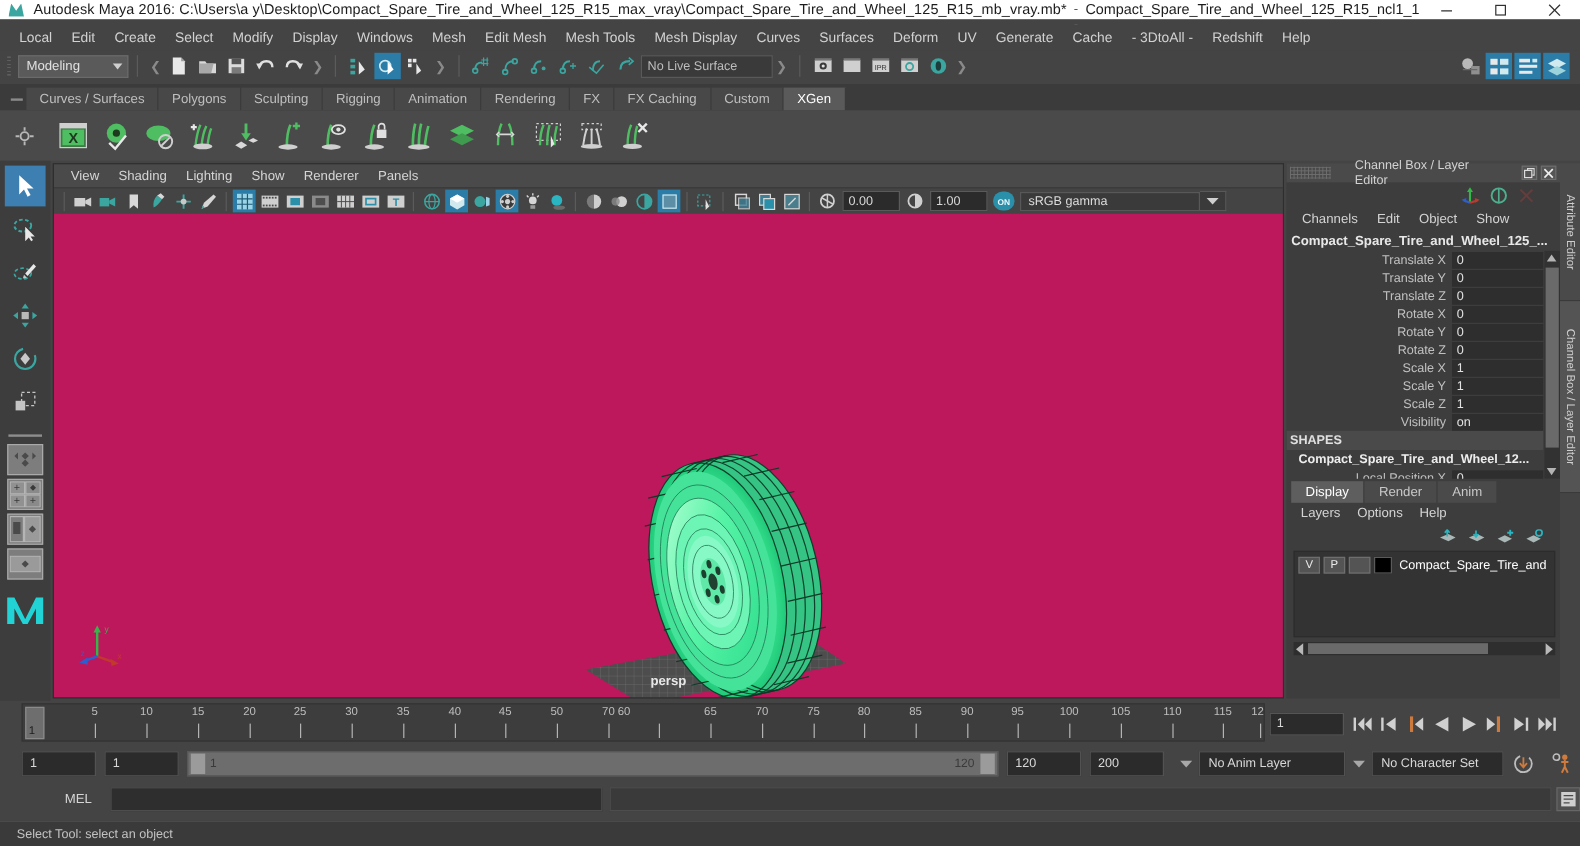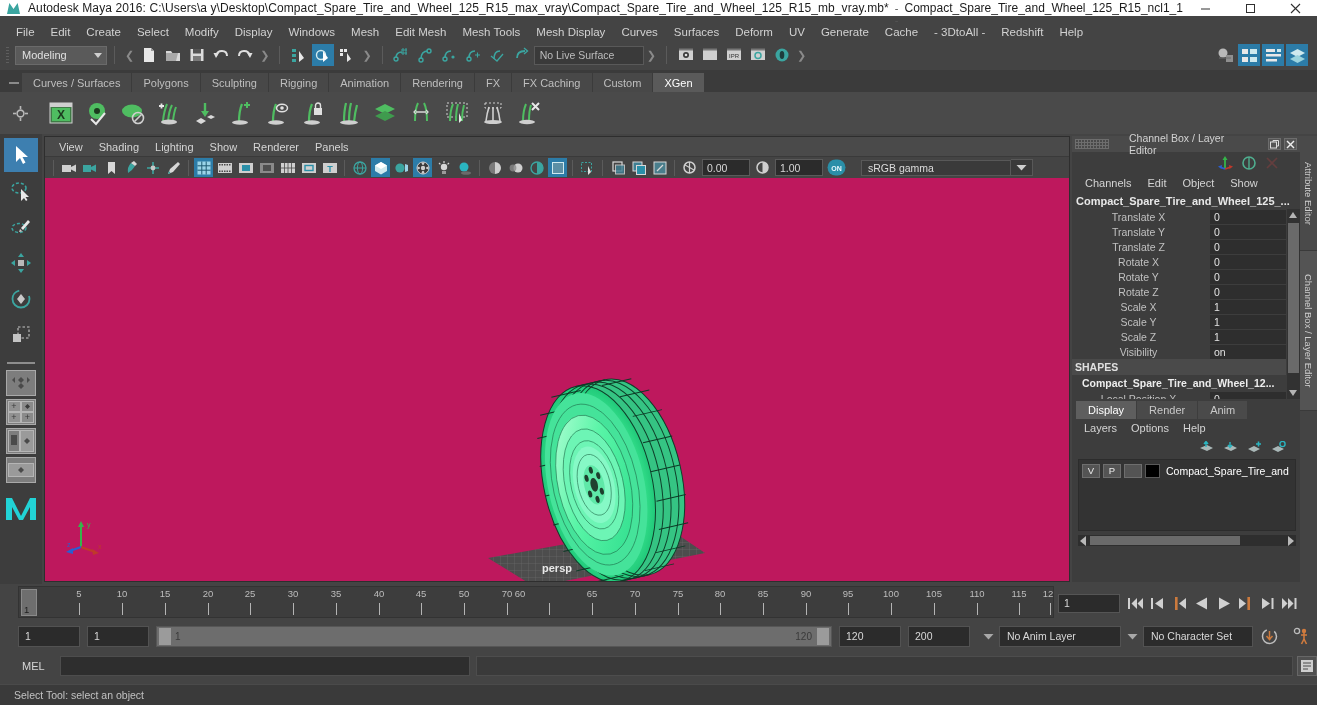--- a/index.html
+++ b/index.html
@@ -148,21 +148,21 @@
   .vp-ic.on { background:#2c7ca8; }
   .vp-vbar { width:1px; height:16px; background:#5b5b5b; margin:0 4px; flex:none;}
   .vp-num {
     width:48px; height:17px; background:#2b2b2b; border:1px solid #5a5a5a;
     color:#d8d8d8; font-size:10.5px; display:flex; align-items:center;
     padding-left:4px; margin:0 2px;
   }
   .vp-gamma {
     width:150px; height:16px; background:#3a3a3a; border:1px solid #585858;
     display:flex; align-items:center; padding-left:6px; font-size:10.5px;
-    color:#dcdcdc; margin-left:14px;
+    color:#dcdcdc; margin-left:3px;
   }
   .gamma-caret {
     width:22px; height:17px; background:#3a3a3a; border:1px solid #585858;
     border-left:none; display:flex; align-items:center; justify-content:center;
   }
   .vp-canvas {
     position:relative; height:403px; background:#be185d; overflow:hidden;
   }
   .persp-label {
     position:absolute; left:50%; transform:translateX(-50%); bottom:7px;
@@ -194,21 +194,21 @@
   .cb-toolrow { height:22px; display:flex; align-items:center; justify-content:flex-end; padding-right:20px; gap:7px;}
   .cb-menubar { height:18px; display:flex; align-items:center; padding-left:6px; gap:2px; }
   .cb-menu { padding:0 7px; font-size:11px; color:#d4d4d4; }
   .cb-objname {
     height:17px; font-size:11px; font-weight:bold; color:#e8e8e8;
     padding-left:4px; display:flex; align-items:center;
   }
   .cb-list { position:relative; height:190px; overflow:hidden; }
   .cb-row { height:15px; display:flex; align-items:center; font-size:10.5px; }
   .cb-lbl {
-    width:138px; text-align:center; padding-right:5px; color:#c0c0c0;
+    width:138px; text-align:right; padding-right:5px; color:#c0c0c0;
   }
   .cb-val {
     flex:1; background:#2e2e2e; height:14px; color:#e2e2e2;
     padding-left:4px; display:flex; align-items:center; margin-right:14px;
   }
   .cb-section {
     height:16px; font-size:10.5px; font-weight:bold; color:#e0e0e0;
     padding-left:3px; display:flex; align-items:center; background:#4a4a4a;
     margin-right:14px;
   }
@@ -315,21 +315,21 @@
   .rr-caret {
     width:16px; height:21px; display:flex; align-items:center; justify-content:center; flex:none;
     margin:0 3px;
   }
 
   
   .cmdrow {
     position:absolute; left:18px; top:654px; width:1299px; height:24px;
     display:flex; align-items:center;
   }
-  .cmd-label { width:42px; font-size:11px; color:#d6d6d6; padding-left:4px;}
+  .cmd-label { width:42px; font-size:11px; color:#d6d6d6; padding-left:4px;margin-left:32px;}
   .cmd-input {
     width:410px; height:20px; background:#2e2e2e; border:1px solid #4d4d4d;
     margin-right:6px;
   }
   .cmd-output {
     flex:1; height:20px; background:#3a3a3a; border:1px solid #4d4d4d; margin-right:4px;
   }
   .cmd-btn {
     width:20px; height:20px; background:#505050; border:1px solid #676767;
     display:flex; align-items:center; justify-content:center;
@@ -367,21 +367,21 @@
       <div class="tb-btn close">
         <svg width="11" height="11" viewBox="0 0 11 11">
             <line x1="1" y1="1" x2="10" y2="10" stroke="currentColor" stroke-width="1.1"></line>
             <line x1="10" y1="1" x2="1" y2="10" stroke="currentColor" stroke-width="1.1"></line>
           </svg>
       </div>
     </div>
   </div>
 
   <div class="menubar">
-    <div class="menu-item">File</div>
+    <div class="menu-item">Local</div>
     <div class="menu-item">Edit</div>
     <div class="menu-item">Create</div>
     <div class="menu-item">Select</div>
     <div class="menu-item">Modify</div>
     <div class="menu-item">Display</div>
     <div class="menu-item">Windows</div>
     <div class="menu-item">Mesh</div>
     <div class="menu-item">Edit Mesh</div>
     <div class="menu-item">Mesh Tools</div>
     <div class="menu-item">Mesh Display</div>

